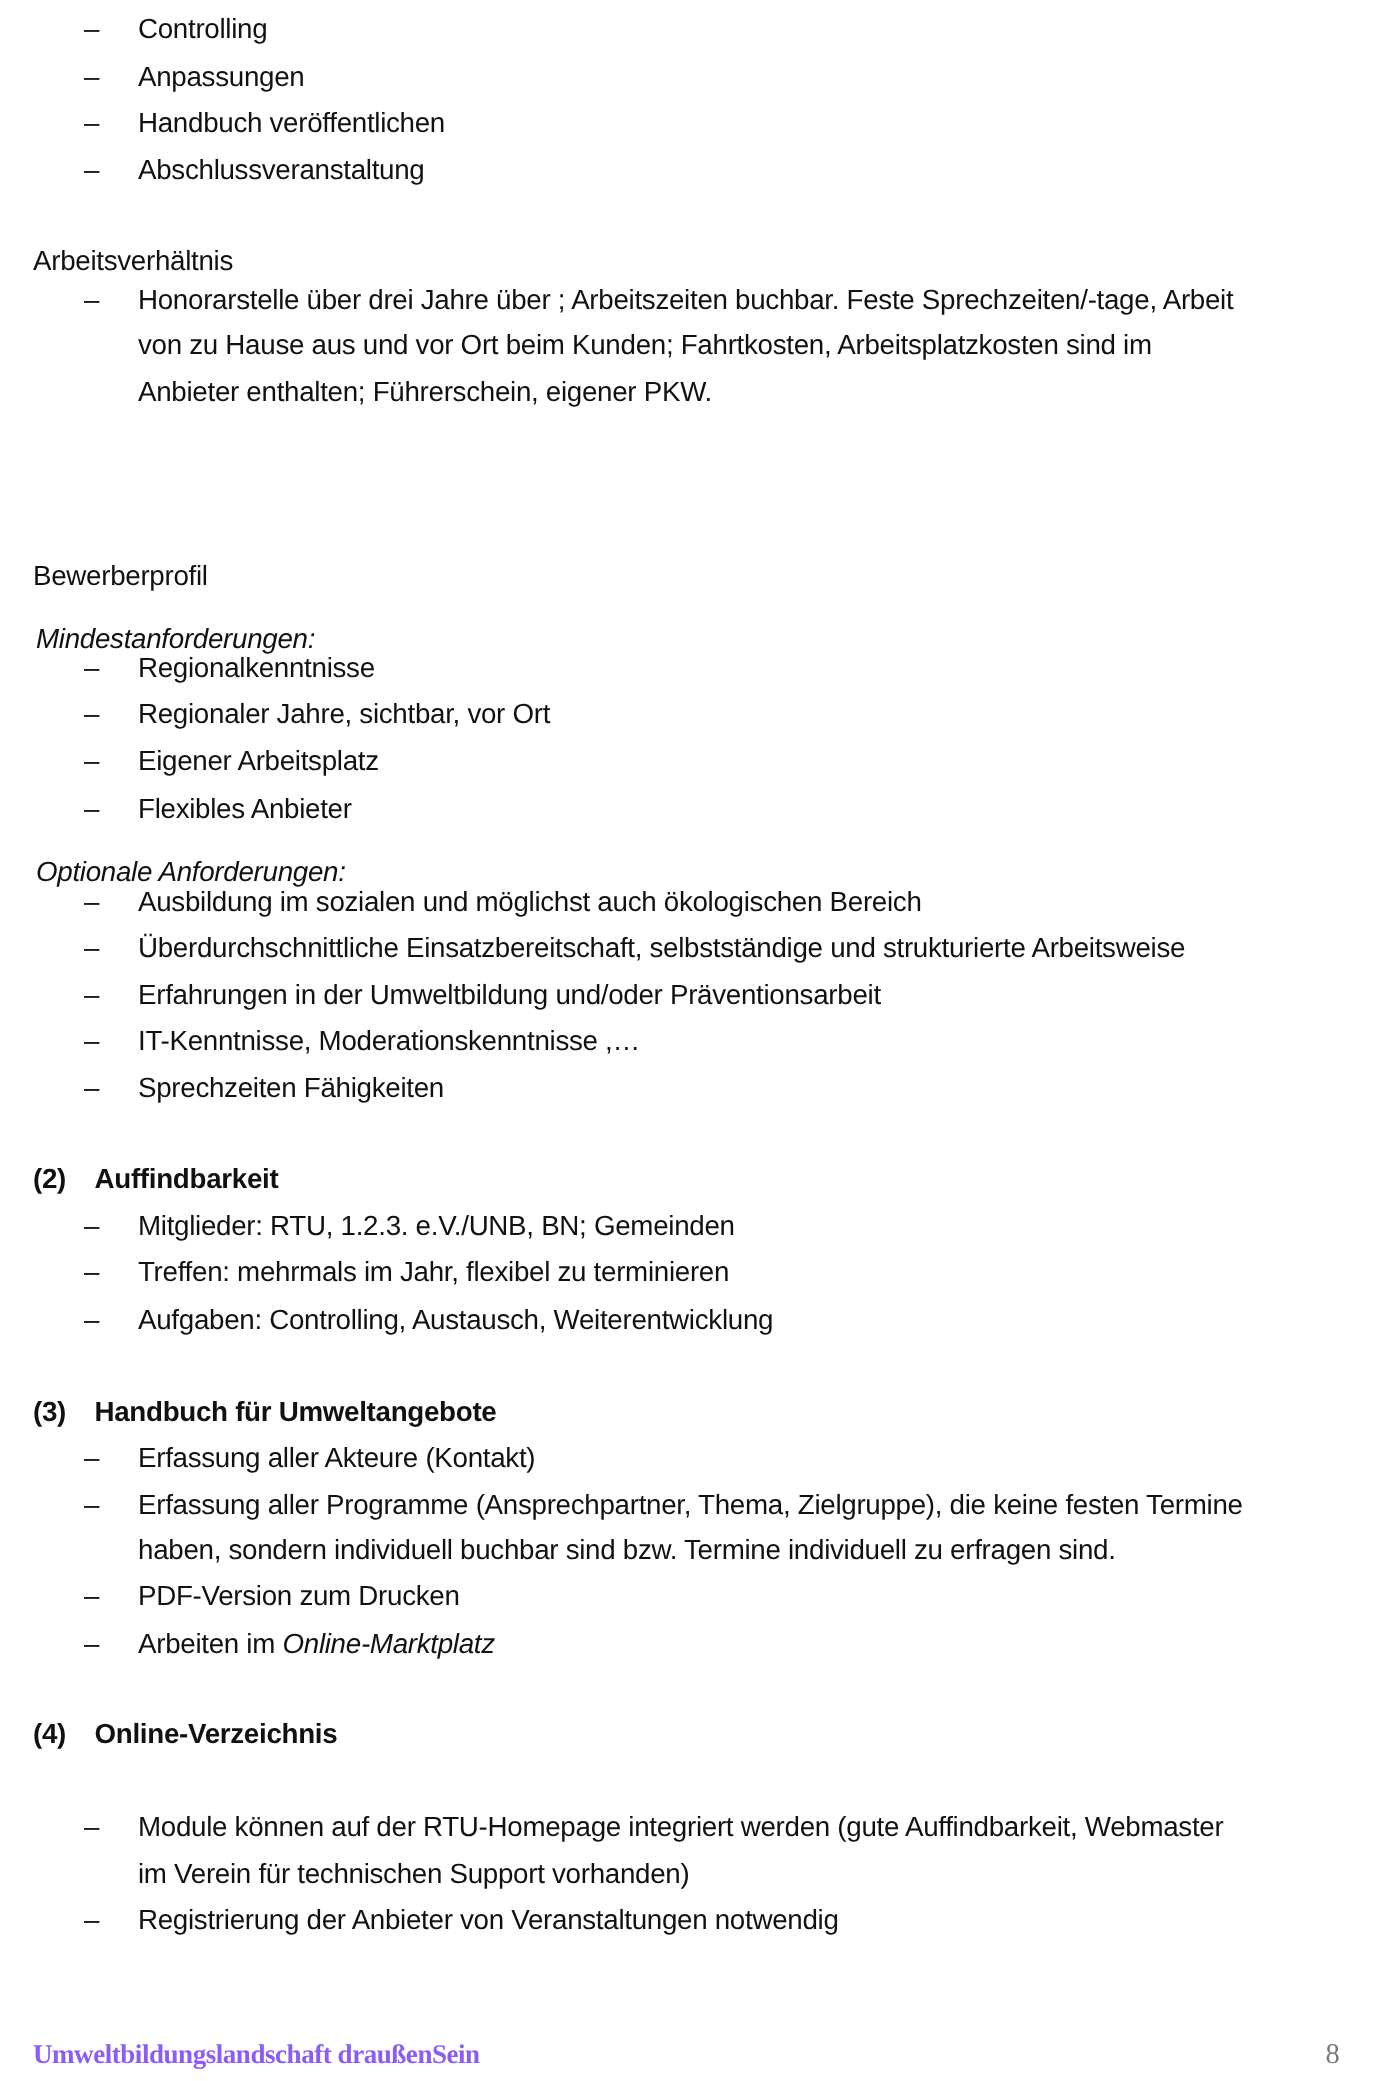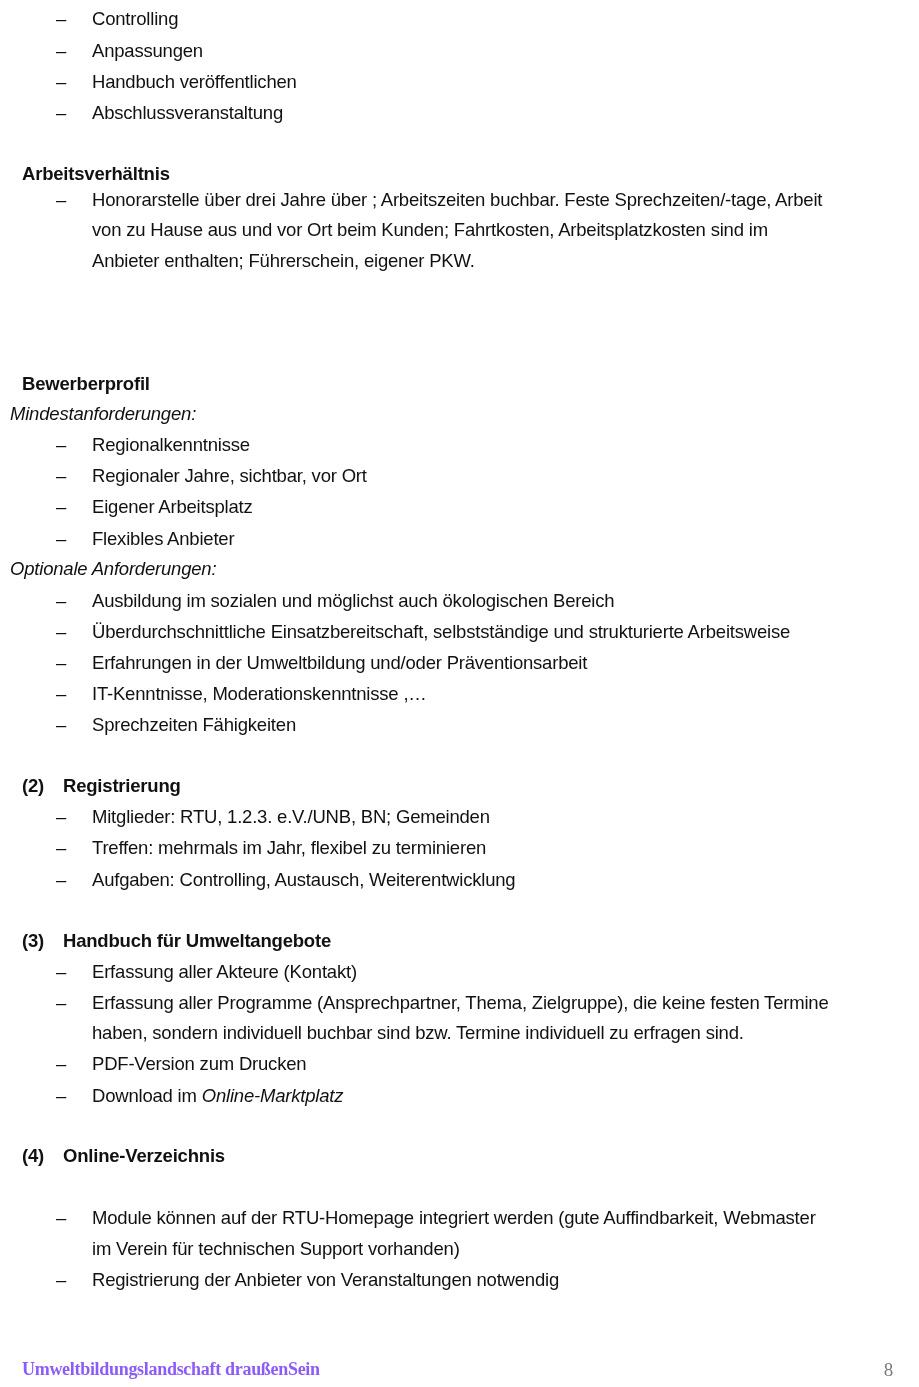--- a/index.html
+++ b/index.html
@@ -37,27 +37,28 @@
       width: 14px;
       line-height: 31px;
     }
     .txt {
       position: absolute;
       left: 92px;
     }
     .heading {
       position: absolute;
       left: 22px;
-      font-weight: bold;
+      font-weight: normal;
       text-align: right;
     }
     .subheading {
       position: absolute;
-      left: 10px;
+      left: 24px;
       font-style: italic;
+      margin-top: 12px;
     }
     .num {
       position: absolute;
       left: 22px;
       font-weight: bold;
     }
     .numtitle {
       position: absolute;
       left: 63px;
       font-weight: bold;
@@ -159,21 +160,21 @@
     <span class="dash">–</span>
     <span class="txt">IT-Kenntnisse, Moderationskenntnisse ,…</span>
   </div>
   <div class="line" style="top:709px">
     <span class="dash">–</span>
     <span class="txt">Sprechzeiten Fähigkeiten</span>
   </div>
 
   <div class="line" style="top:770px">
     <span class="num">(2)</span>
-    <span class="numtitle">Registrierung</span>
+    <span class="numtitle">Auffindbarkeit</span>
   </div>
   <div class="line" style="top:801px">
     <span class="dash">–</span>
     <span class="txt">Mitglieder: RTU, 1.2.3. e.V./UNB, BN; Gemeinden</span>
   </div>
   <div class="line" style="top:832px">
     <span class="dash">–</span>
     <span class="txt">Treffen: mehrmals im Jahr, flexibel zu terminieren</span>
   </div>
   <div class="line" style="top:864px">
@@ -195,21 +196,21 @@
   </div>
   <div class="line" style="top:1017px">
     <span class="txt">haben, sondern individuell buchbar sind bzw. Termine individuell zu erfragen sind.</span>
   </div>
   <div class="line" style="top:1048px">
     <span class="dash">–</span>
     <span class="txt">PDF-Version zum Drucken</span>
   </div>
   <div class="line" style="top:1080px">
     <span class="dash">–</span>
-    <span class="txt"><span>Download im </span><span class="it">Online-Marktplatz</span></span>
+    <span class="txt"><span>Arbeiten im </span><span class="it">Online-Marktplatz</span></span>
   </div>
 
   <div class="line" style="top:1140px">
     <span class="num">(4)</span>
     <span class="numtitle">Online-Verzeichnis</span>
   </div>
   <div class="line" style="top:1202px">
     <span class="dash">–</span>
     <span class="txt">Module können auf der RTU-Homepage integriert werden (gute Auffindbarkeit, Webmaster</span>
   </div>

